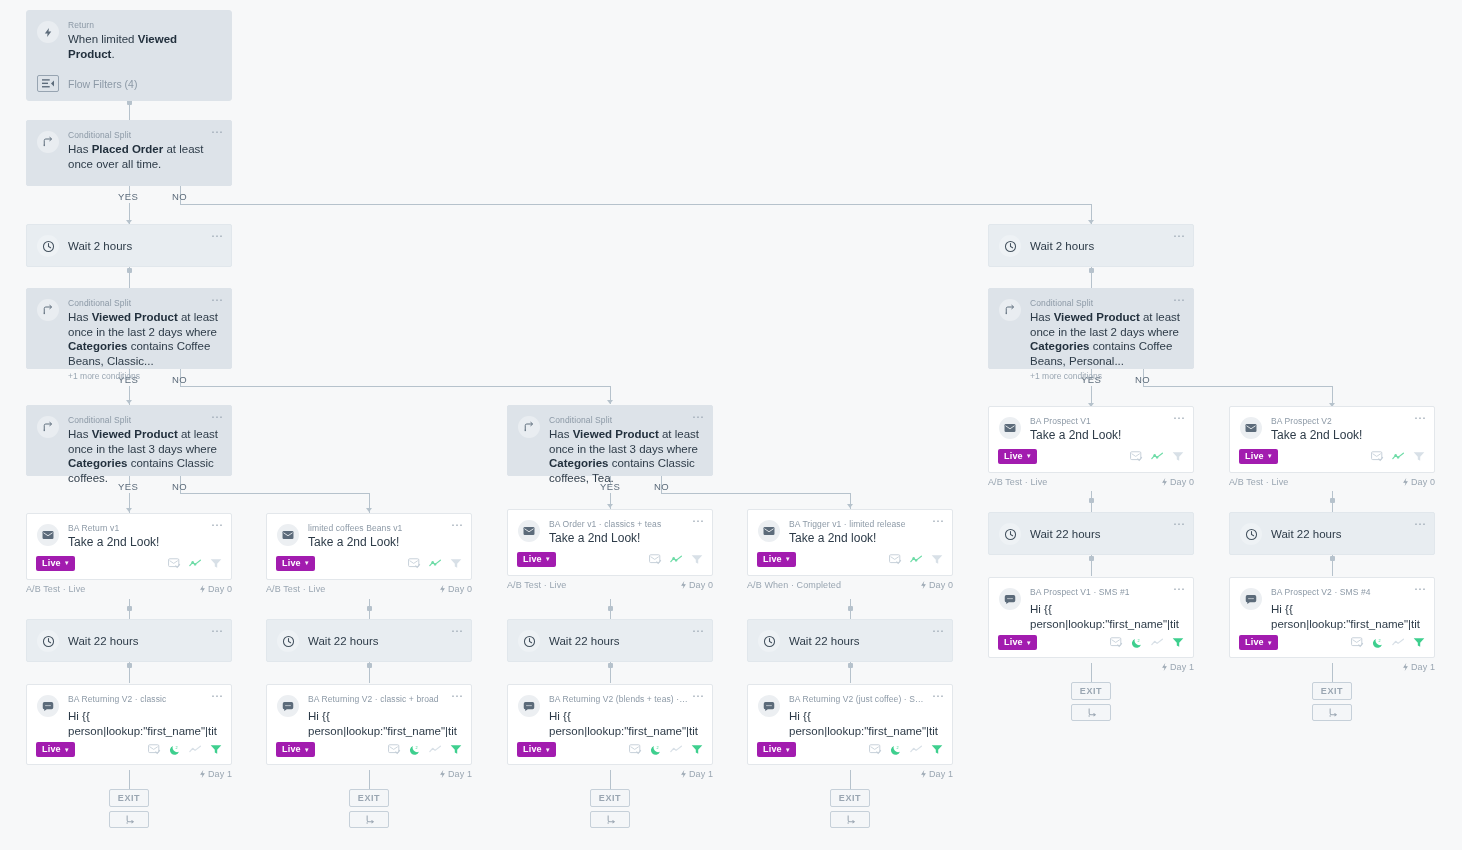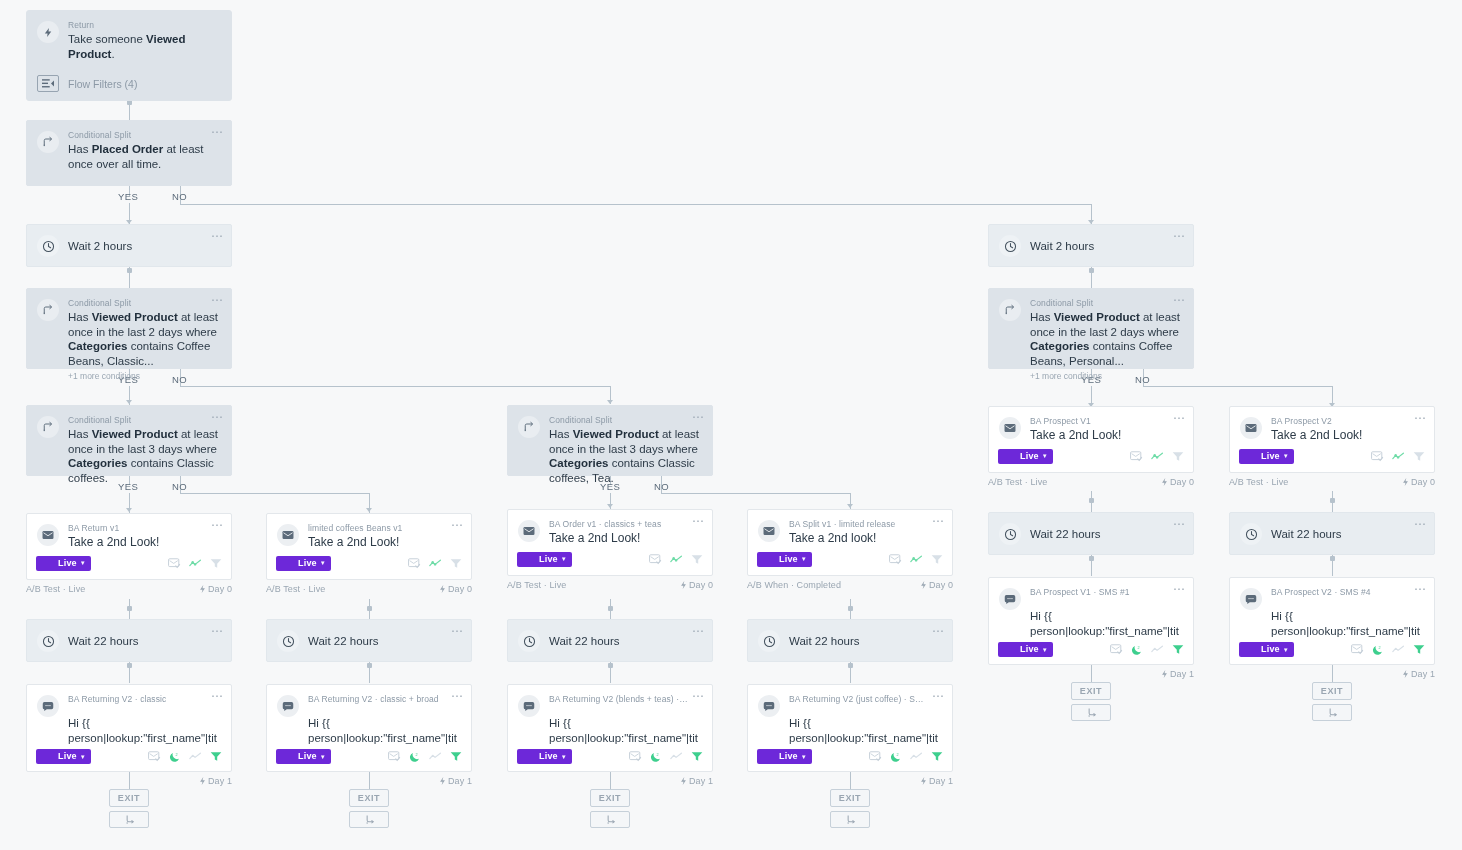--- a/index.html
+++ b/index.html
@@ -55,39 +55,39 @@
     font-size:8.5px; color:#8c99a6; line-height:11px;
     white-space:nowrap; overflow:hidden; text-overflow:ellipsis;
     letter-spacing:.1px;
   }
   .headline {
     font-size:11.5px; color:#2d3b48; line-height:14.5px;
     margin-top:1px; font-weight:400;
   }
   .headline .b { font-weight:700; color:#22303d; }
   .liquid {
-    font-size:11.5px; color:#2d3b48; line-height:14.5px; margin-top:11px;
+    font-size:11.5px; color:#2d3b48; line-height:14.5px; margin-top:4px;
     word-break:break-all; overflow:hidden; max-height:29px;
   }
   .more { font-size:8.5px; color:#9aa6b2; margin-top:3px; }
 
   .dots {
     position:absolute; right:7px; top:7px;
     font-size:12px; color:#9aa6b2; letter-spacing:1px; line-height:8px;
     cursor:pointer; user-select:none;
   }
 
   .footer-row {
     display:flex; align-items:center; justify-content:space-between;
     padding:0 9px 8px 9px; margin-top:2px;
   }
   .badge {
     display:inline-flex; align-items:center; gap:3px;
-    background:#6d28d9; color:#fff; font-size:9px; font-weight:700;
-    padding:2px 5px 2px 22px; border-radius:2px; letter-spacing:.2px;
+    background:#a21caf; color:#fff; font-size:9px; font-weight:700;
+    padding:2px 5px 2px 6px; border-radius:2px; letter-spacing:.2px;
     line-height:11px;
   }
   .badge .car { font-size:6px; line-height:6px; opacity:.95; }
   .icons { display:flex; align-items:center; gap:8px; }
   .icons svg { display:block; }
 
   .meta {
     display:flex; justify-content:space-between; align-items:center;
     width:206px; margin-top:4px;
     font-size:9px; color:#9aa6b2; letter-spacing:.1px;
@@ -212,21 +212,21 @@
       <div class="card-inner">
         <div class="row">
           <div class="circ">
             <svg width="11" height="11" viewBox="0 0 24 24">
                 <path d="M13 2L4 14h6l-1 8 9-12h-6l1-8z" fill="#5c6b7a"></path>
               </svg>
           </div>
           <div class="body">
             <div class="kicker">Return</div>
             <div class="headline">
-              <span>Take someone </span><span class="b">Viewed Product</span><span>.</span>
+              <span>When limited </span><span class="b">Viewed Product</span><span>.</span>
             </div>
           </div>
         </div>
         <div class="row" style="margin-top:14px;align-items:center">
           <div style="width:22px;height:17px;flex:0 0 22px;margin-right:9px;border:1px solid #97a4b1;border-radius:2px;display:flex;align-items:center;justify-content:center">
             <svg width="12" height="9" viewBox="0 0 14 10">
                 <rect x="0" y="0" width="9" height="1.6" fill="#5c6b7a"></rect>
                 <rect x="0" y="4" width="7" height="1.6" fill="#5c6b7a"></rect>
                 <rect x="0" y="8" width="9" height="1.6" fill="#5c6b7a"></rect>
                 <path d="M14 1.5L10.5 5 14 8.5z" fill="#5c6b7a"></path>
@@ -558,21 +558,21 @@
       <div class="dots">⋯</div>
       <div class="card-inner" style="padding-bottom:4px">
         <div class="row">
           <div class="circ">
             <svg width="12" height="10" viewBox="0 0 16 12">
                 <rect x=".7" y=".7" width="14.6" height="10.6" rx="1.6" fill="#5c6b7a"></rect>
                 <path d="M2 3l6 4 6-4" stroke="#eceff2" stroke-width="1.2" fill="none"></path>
               </svg>
           </div>
           <div class="body">
-            <div class="kicker">BA Split v1 · limited release</div>
+            <div class="kicker">BA Trigger v1 · limited release</div>
             <div class="headline" style="font-size:12px">Take a 2nd look!</div>
           </div>
         </div>
       </div>
       <div class="footer-row">
         <div class="badge">
             <span>Live</span>
             <span class="car">▼</span>
           </div>
         <div class="icons">

